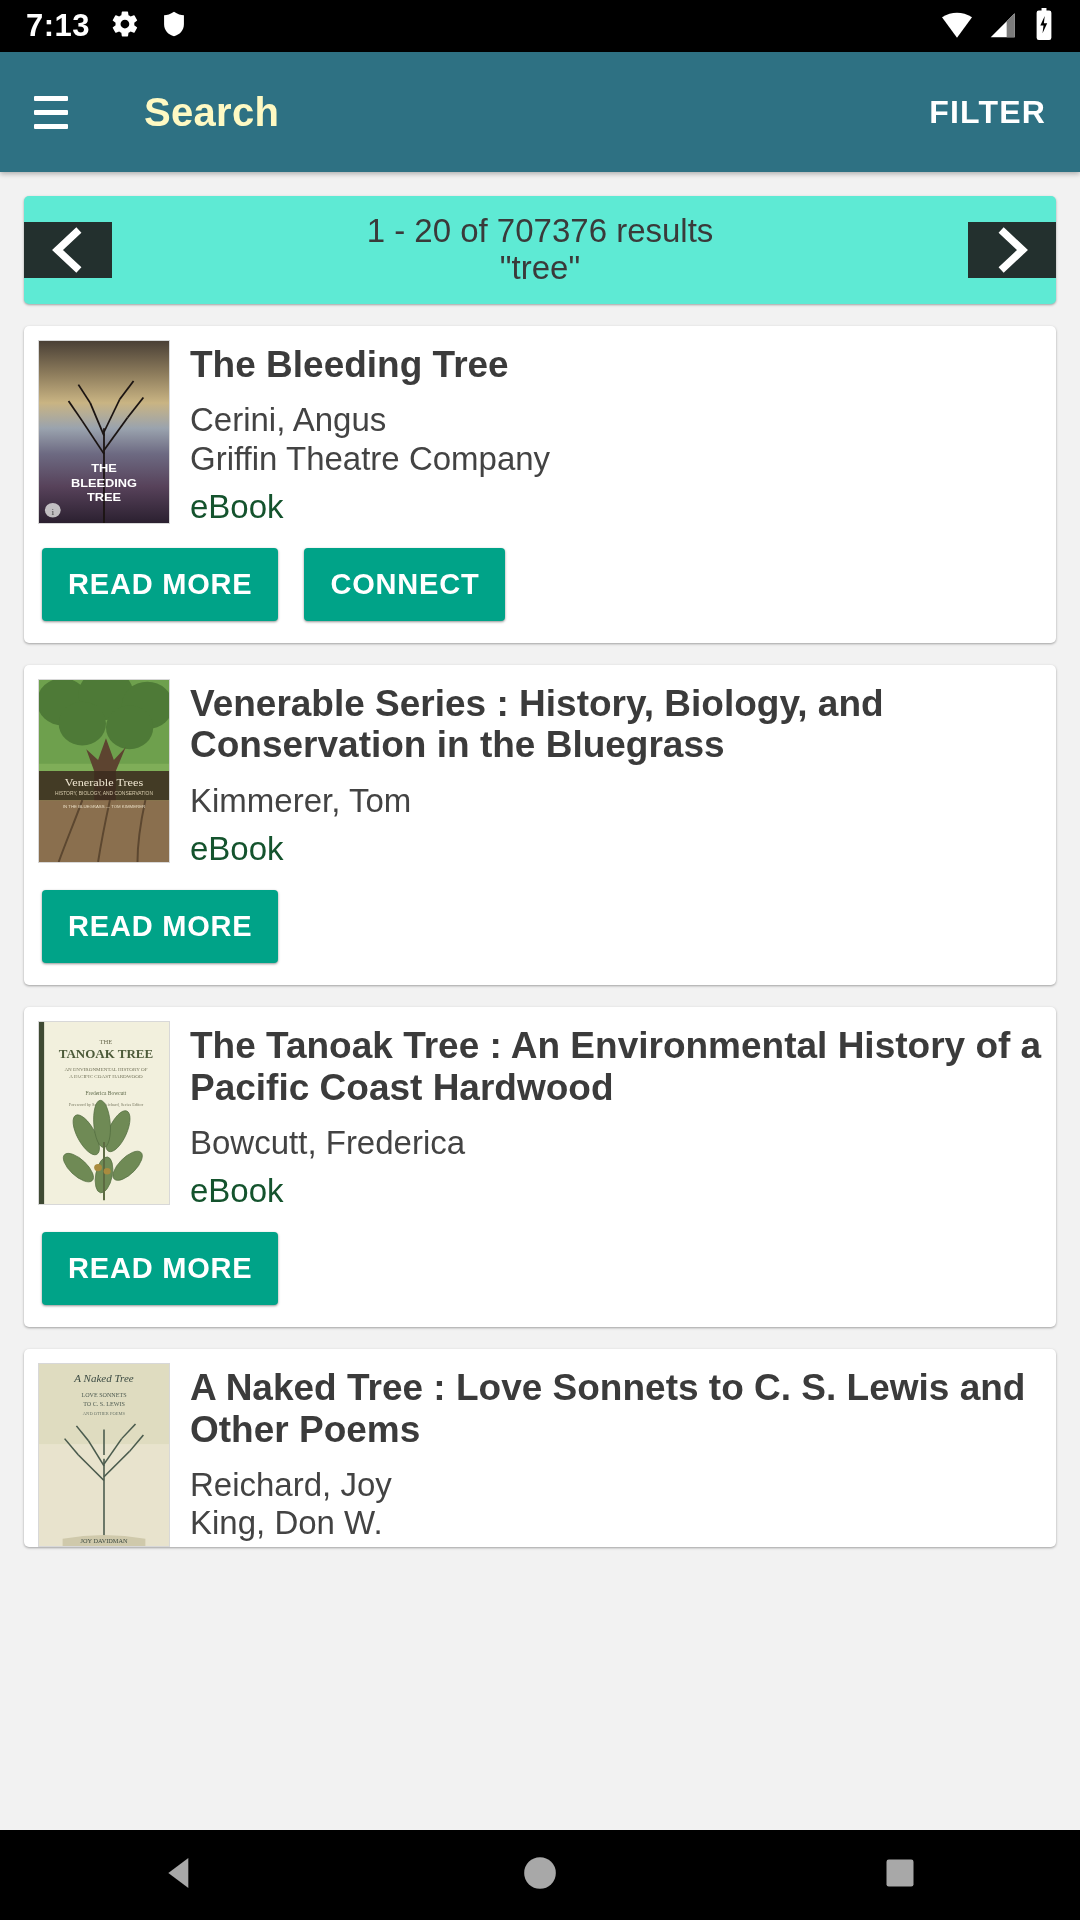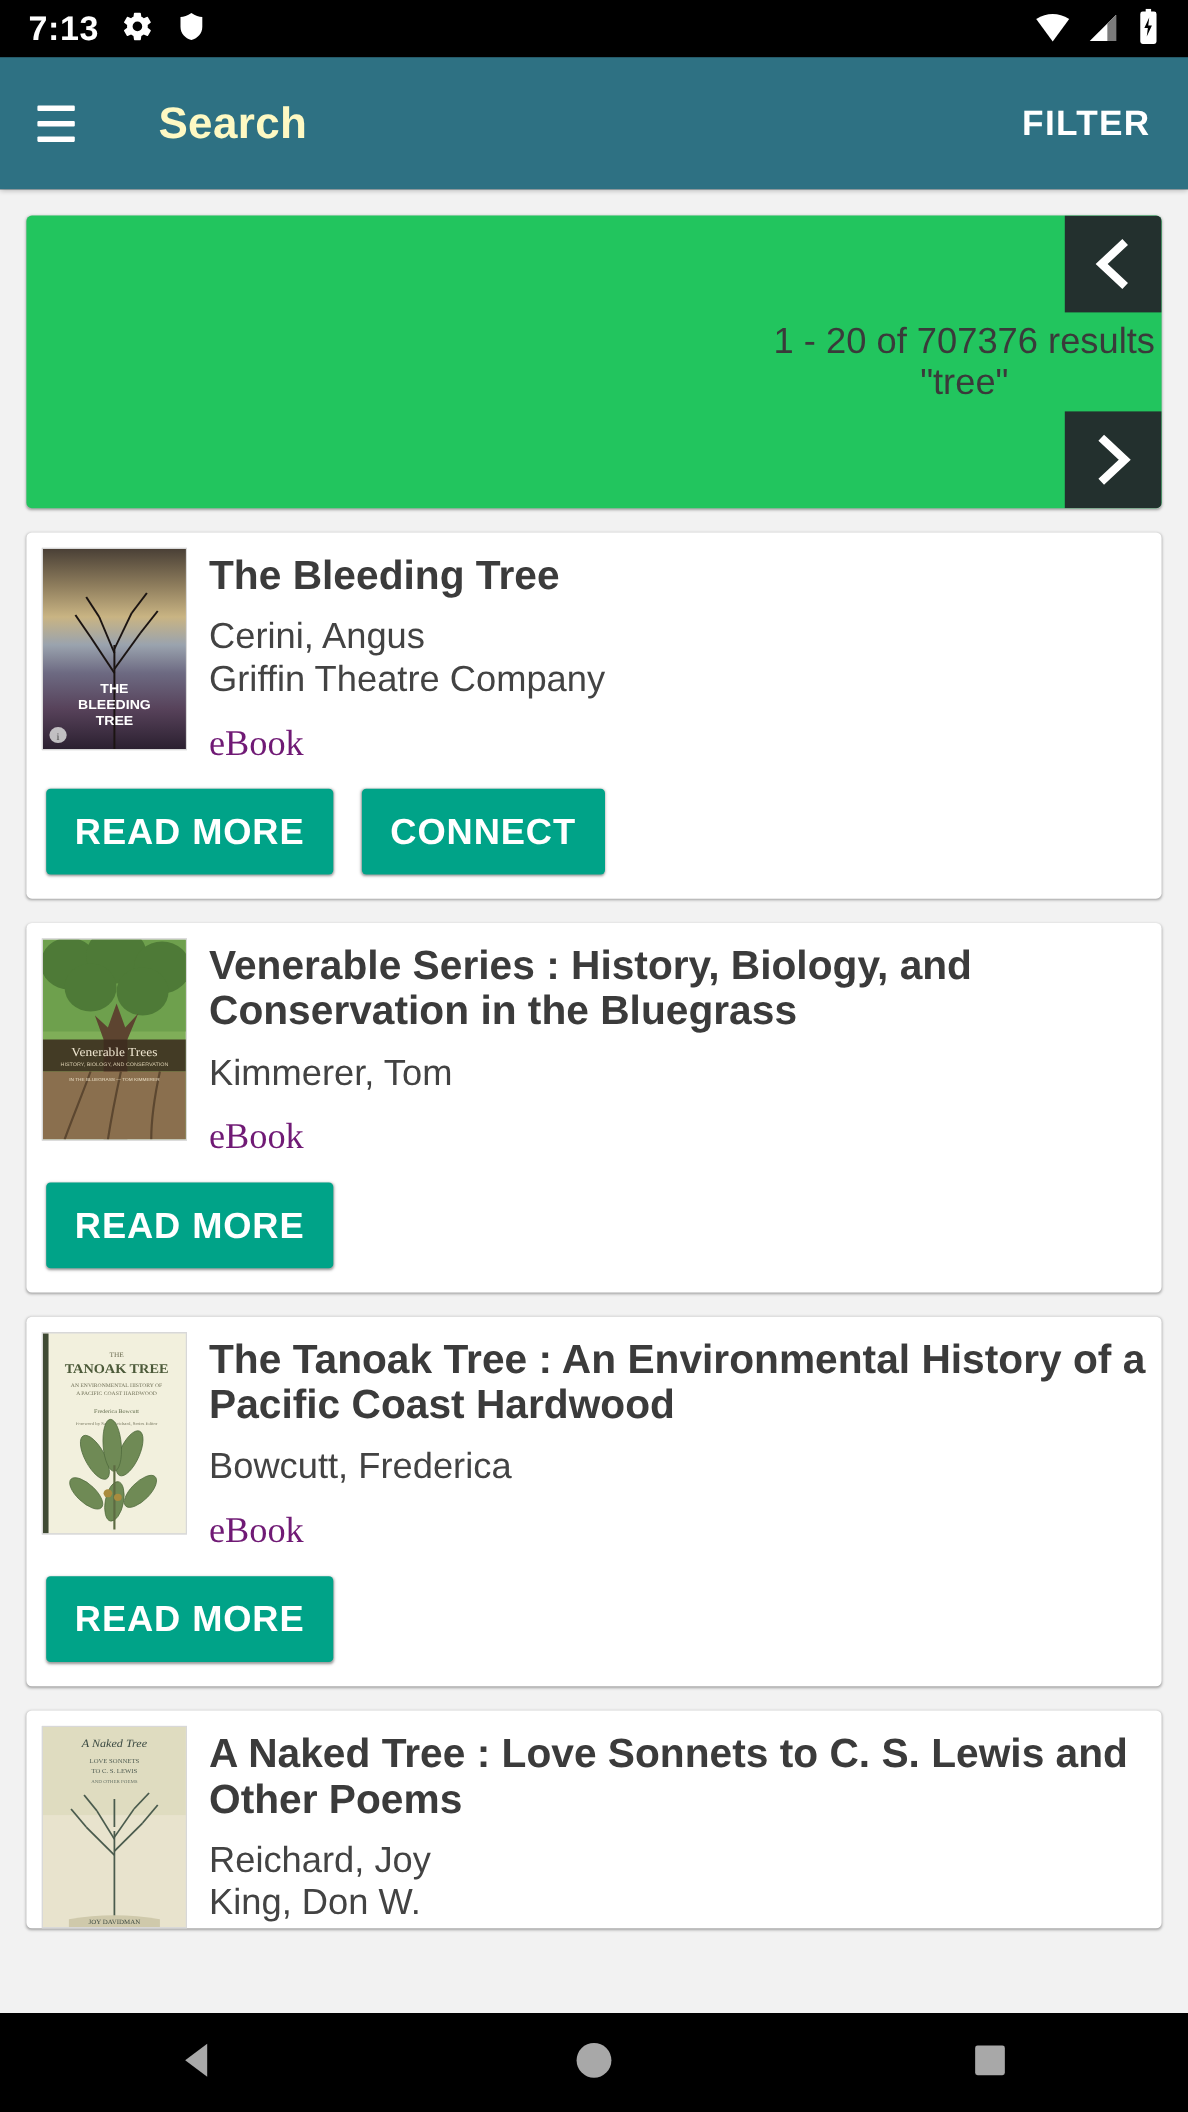--- a/index.html
+++ b/index.html
@@ -51,26 +51,25 @@
   }
 
   .card{
     background:#fff; margin:10px 24px 22px 24px;
     border-radius:5px;
     box-shadow:0 1px 3px rgba(0,0,0,.22), 0 1px 2px rgba(0,0,0,.14);
   }
 
   
   .pager{
-    display:flex; align-items:flex-end; min-height:108px;
+    display:flex; align-items:center; min-height:108px;
     margin:10px 24px 22px 24px;
-    background:#22c55e; border-radius:5px;
+    background:#5eead4; border-radius:5px;
     box-shadow:0 1px 3px rgba(0,0,0,.22), 0 1px 2px rgba(0,0,0,.14);
     overflow:hidden;
-    flex-direction:column;
   }
   .pager-btn{
     width:88px; background:#23302E; flex:0 0 88px;
     display:flex; align-items:center; justify-content:center;
     cursor:pointer;
   }
   .pager-btn svg{ display:block; }
   .pager-mid{
     flex:1; display:flex; flex-direction:column;
     align-items:center; justify-content:center;
@@ -86,24 +85,24 @@
     border:1px solid #d8d8d8; background:#ddd;
     position:relative; overflow:hidden;
   }
   .cover svg{ display:block; width:100%; height:100%; }
   .meta{ flex:1; min-width:0; padding-top:4px; }
   .title{
     font-size:37px; font-weight:700; color:#3B3B3B;
     line-height:1.12; margin-bottom:16px;
   }
   .line{ font-size:33px; color:#434343; line-height:1.16; }
-  .format{ font-size:33px; color:#701a75; margin-top:22px;font-family:Liberation Serif, serif; }
+  .format{ font-size:33px; color:#14532d; margin-top:10px; }
   .actions{ display:flex; gap:26px; padding:22px 4px 22px 4px; }
   .btn{
-    background:#00A388; color:#fff; font-size:33px; font-weight:600;
+    background:#00A388; color:#fff; font-size:29px; font-weight:600;
     letter-spacing:.8px; padding:20px 26px; border:none; border-radius:4px;
     box-shadow:0 1px 3px rgba(0,0,0,.28), 0 1px 2px rgba(0,0,0,.18);
     cursor:pointer; font-family:"Liberation Sans", sans-serif;
   }
 
   
   .nav-bar{
     position:absolute; left:0; right:0; bottom:0; height:90px;
     background:#000; display:flex; align-items:center;
     justify-content:space-around;

